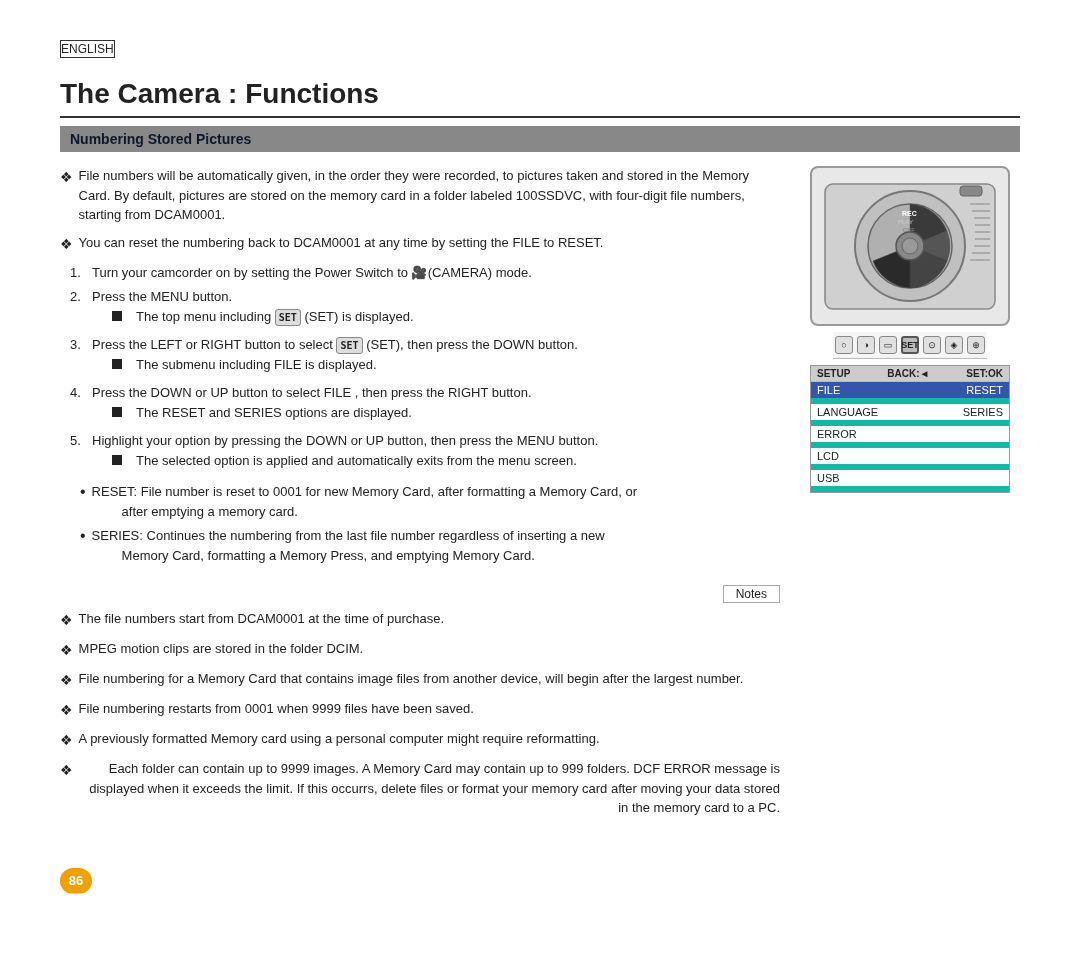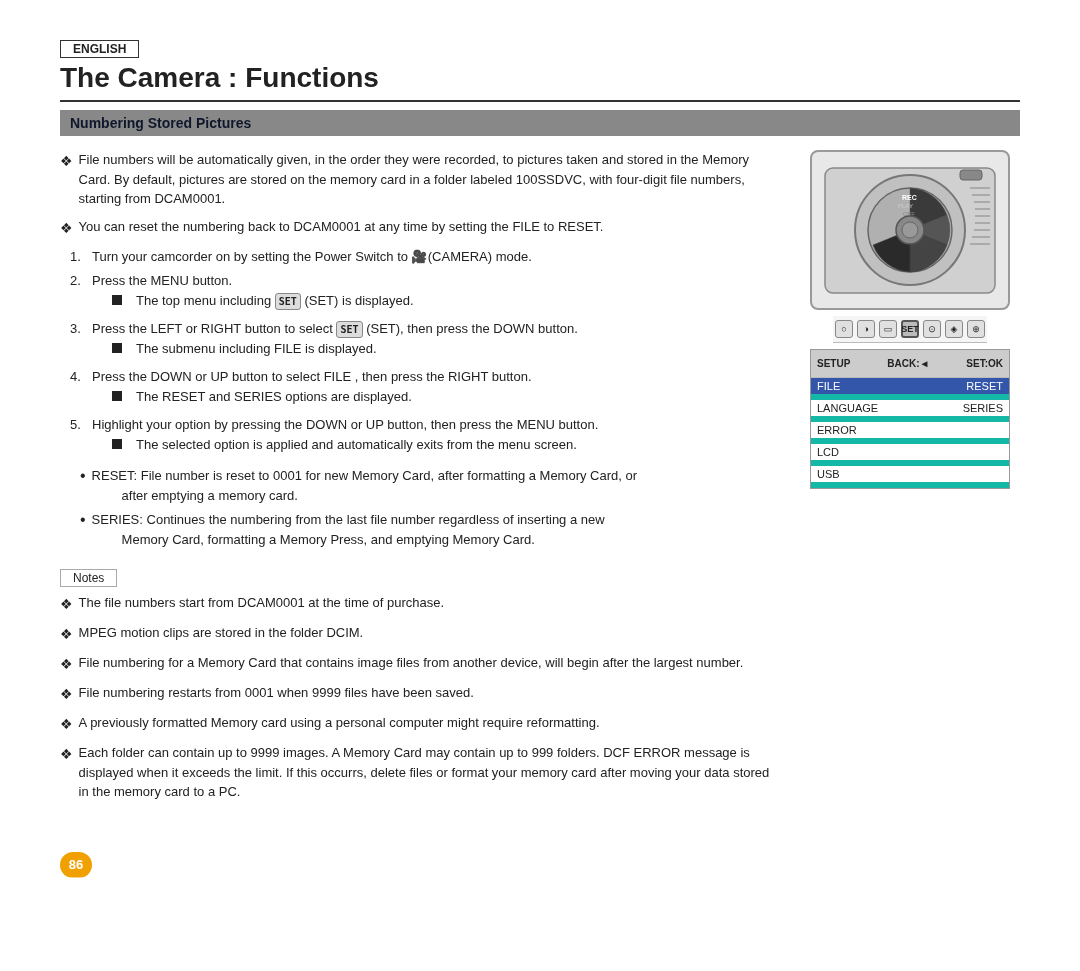--- a/index.html
+++ b/index.html
@@ -9,24 +9,24 @@
       font-size: 13px;
       color: #222;
       width: 1080px;
       min-height: 971px;
       padding: 40px 60px 40px 60px;
     }
 
     .english-badge {
       display: inline-block;
       border: 1.5px solid #333;
-      padding: 1px 12px;
+      padding: 1px 0;
       font-size: 12px;
-      font-weight: bold;
-      margin-bottom: 4px;
+      font-weight: normal;
+      margin-bottom: 20px;
     }
 
     .page-title {
       font-size: 28px;
       font-weight: bold;
       border-bottom: 2px solid #333;
       padding-bottom: 6px;
       margin-bottom: 8px;
     }
 
@@ -131,20 +131,21 @@
       border: 1px solid #aaa;
       display: inline-block;
       padding: 1px 12px;
       font-size: 12px;
       margin-top: 10px;
       margin-bottom: 6px;
     }
 
     .notes-section {
       margin-top: 10px;
+      text-align: right;
     }
 
     .camera-image-container {
       display: flex;
       flex-direction: column;
       align-items: center;
       gap: 6px;
     }
 
     
@@ -193,21 +194,21 @@
     .menu-icon-item.highlighted {
       background: #bbb;
       border: 2px solid #555;
       font-weight: bold;
     }
 
     .menu-header-row {
       display: flex;
       justify-content: space-between;
       background: #ccc;
-      padding: 8px 6px;
+      padding: 2px 6px;
       font-size: 10px;
       font-weight: bold;
       border-bottom: 1px solid #bbb;
     }
 
     .menu-rows {
       background: #fff;
     }
 
     .menu-row {

